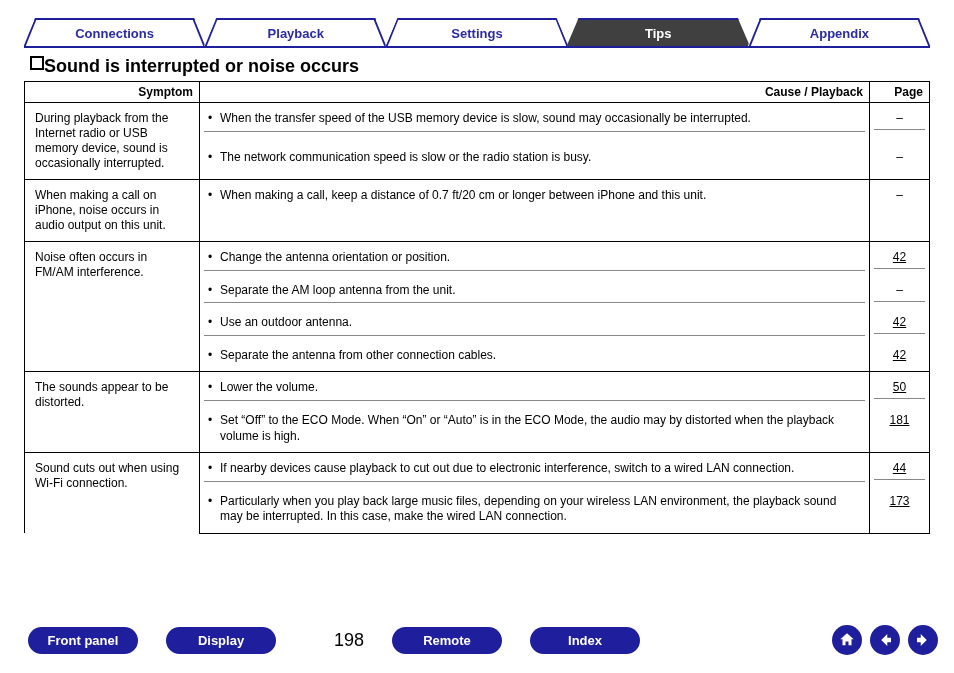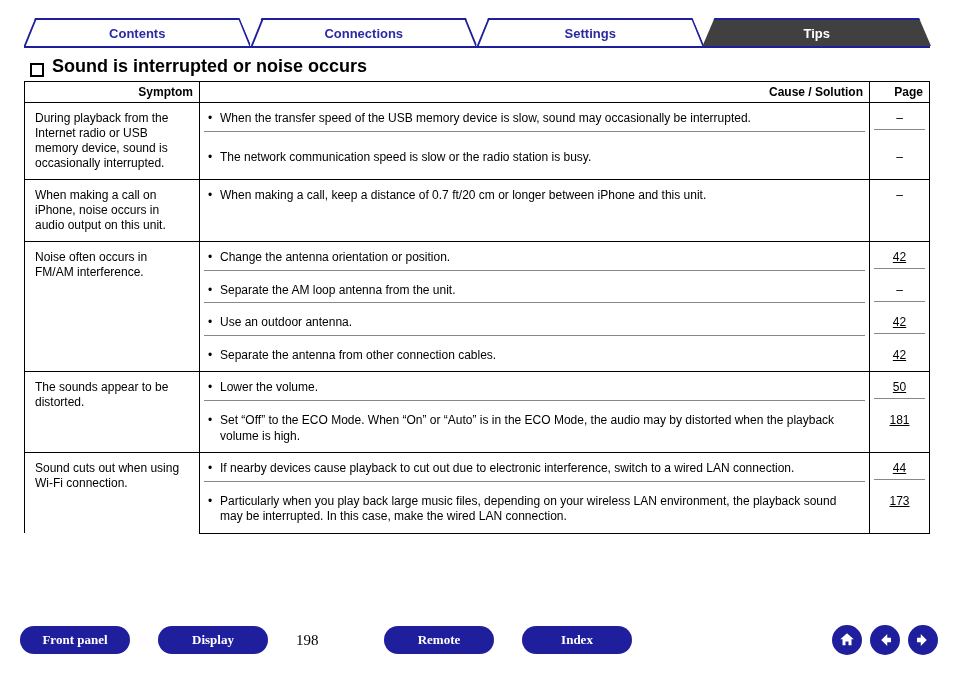--- a/index.html
+++ b/index.html
@@ -44,22 +44,21 @@
     content:"";
     position:absolute; top:0; width:2px; height:100%;
     background:#1f1f9e;
   }
   .tab::before{ left:6px; transform:skewX(-22deg); }
   .tab::after{ right:6px; transform:skewX(22deg); }
   .tab.active::before, .tab.active::after{ display:none; }
 
   
   .heading {
-    display:flex; align-items:flex-end;
-    gap:8px;
+    display:flex; align-items:flex-start;
     margin:2px 0 4px 6px;
   }
   .heading .sq {
     width:14px; height:14px;
     border:2px solid #000;
     display:inline-block;
   }
   .heading h2 {
     margin:0;
     font-size:18px;
@@ -104,81 +103,81 @@
     border-bottom:1px solid #888;
   }
   .page-cell.nb { border-bottom:none; }
   .page-link { text-decoration:underline; cursor:pointer; }
   col.c-sym { width:175px; }
   col.c-page{ width:60px; }
 
   
   .footer {
     position:absolute;
-    left:4px; right:0; bottom:18px;
+    left:12px; right:0; bottom:18px;
     padding:0 16px;
     display:flex;
     align-items:center;
-    font-family:Liberation Serif, serif;
   }
   .pill {
     background:#1f1f9e;
     color:#fff;
     font-size:13px;
     font-weight:bold;
     text-align:center;
     padding:6px 0;
     width:110px;
     border-radius:14px;
     cursor:pointer;
     margin-right:28px;
   }
   .pagenum {
-    font-size:15px;
-    width:60px; text-align:left;
+    font-size:18px;
+    width:60px; text-align:right;
     margin-right:28px;
   }
   .nav-icons {
     margin-left:auto;
     display:flex; gap:8px;
   }
   .circ {
     width:30px; height:30px; border-radius:50%;
     background:#1f1f9e;
     display:flex; align-items:center; justify-content:center;
     cursor:pointer;
   }
   .circ svg { width:18px; height:18px; fill:#fff; }
 </style>
 </head>
 <body>
 
 <div class="page">
   <div class="tab-row" id="tab-row">
-      <div class="tab">Contents</div>
       <div class="tab">Connections</div>
+      <div class="tab">Playback</div>
       <div class="tab">Settings</div>
       <div class="tab active">Tips</div>
+      <div class="tab">Appendix</div>
     </div>
 
   <div class="heading">
     <span class="sq"></span>
     <h2>Sound is interrupted or noise occurs</h2>
   </div>
 
   <table class="trouble">
     <colgroup>
         <col class="c-sym">
         <col>
         <col class="c-page">
       </colgroup>
     <thead>
       <tr>
         <th>Symptom</th>
-        <th>Cause / Solution</th>
+        <th>Cause / Playback</th>
         <th>Page</th>
       </tr>
     </thead>
     <tbody id="tbody">
         <tr class="group-top">
           <td rowspan="2">
             <div class="sym-cell">During playback from the Internet radio or USB memory device, sound is occasionally interrupted.</div>
           </td>
           <td>
             <div class="cs-cell">

